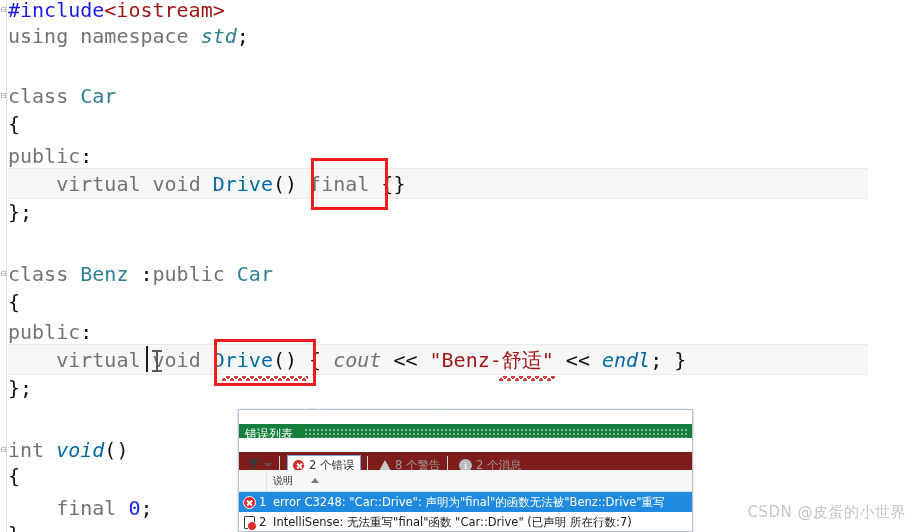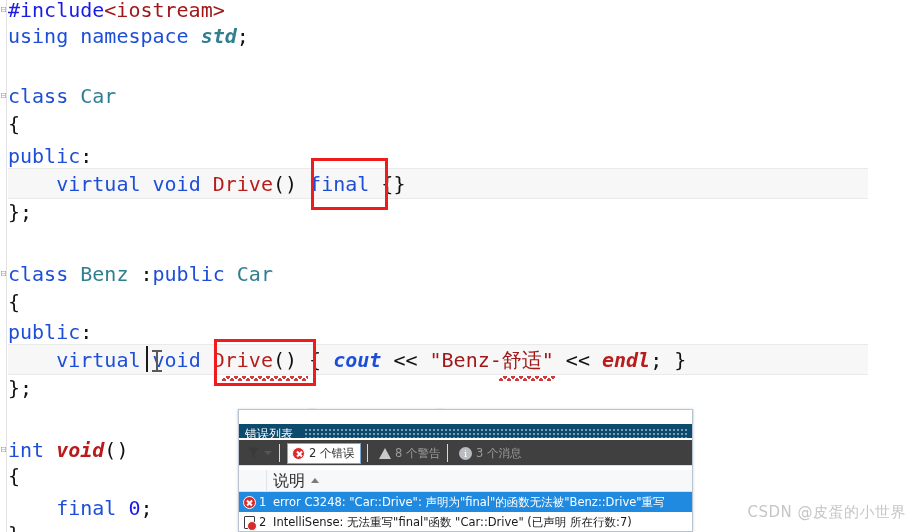--- a/index.html
+++ b/index.html
@@ -30,28 +30,28 @@
     left: 8px;
     height: 29px;
     line-height: 29px;
     white-space: pre;
     font-family: "DejaVu Sans Mono", monospace;
     font-size: 20px;
     color: #1414c8;
     letter-spacing: 0px;
   }
   .code-line .tok { white-space: pre; }
-  .kw   { color: #1d4ed8; }
+  .kw   { color: #737373; }
   .type { color: #2f7f91; }
   .punc { color: #111111; }
   .str  { color: #a01818; }
-  .ident{ color: #b91c1c; }
+  .ident{ color: #0369a1; }
   .pp   { color: #1a1ae6; }
   .inc  { color: #a01818; }
-  .ital { font-style: italic; font-weight: bold; }
+  .ital { font-style: italic; }
   .num  { color: #1a1ae6; }
 
   
   .line-highlight {
     position: absolute;
     left: 8px;
     height: 31px;
     background: #f7f7f7;
     border-top: 1px solid #eaeaea;
     border-bottom: 1px solid #eaeaea;
@@ -139,40 +139,40 @@
   }
   #tabstrip .dash {
     position:absolute; top:6px; height:2px; background:#6f86c9;
   }
   #tabstrip .pin { position:absolute; top:1px; font-size:10px; color:#3f6fb5; }
 
   .el-title {
     position: absolute;
     left: 0px; top: 14px;
     width: 453px; height: 14px;
-    background: #0c4a6e;
+    background: #15803d;
     color: #ffffff;
     font-size: 12px;
     line-height: 20px;
     padding-left: 6px;
     white-space: nowrap;
     overflow: hidden;
   }
   .el-title .dots {
     position: absolute;
     left: 66px; top: 5px; right: 4px; height: 9px;
     background-image: radial-gradient(circle at 1.2px 1.2px, rgba(255,255,255,.45) 1.1px, transparent 1.3px);
     background-size: 4px 4px;
   }
 
   .el-toolbar {
     position: absolute;
-    left: 0px; top: 30px;
+    left: 0px; top: 42px;
     width: 453px; height: 26px;
-    background: #404040;
+    background: #7f1d1d;
     border-bottom: 1px solid #dcdfe3;
   }
   .funnel {
     position: absolute; left: 8px; top: 7px;
     width: 13px; height: 12px;
   }
   .caretdown {
     position: absolute; left: 25px; top: 11px;
     width: 0; height: 0;
     border-left: 4px solid transparent;
@@ -230,21 +230,21 @@
   .el-colhead {
     position: absolute;
     left: 0px; top: 60px;
     width: 453px; height: 22px;
     background: #f7f8f9;
     border-bottom: 1px solid #dcdfe3;
   }
   .el-colhead .cell {
     position: absolute;
     top: 0; height: 21px; line-height: 21px;
-    font-size: 16px; color: #2c2c2c;
+    font-size: 10px; color: #2c2c2c;
     border-right: 1px solid #e1e4e8;
     padding-left: 6px;
     white-space: nowrap;
   }
   .sort-asc {
     position: absolute;
     width: 0; height: 0;
     border-left: 4px solid transparent;
     border-right: 4px solid transparent;
     border-bottom: 5px solid #7a7a7a;
@@ -380,21 +380,21 @@
         </span>
       <span>8 个警告</span>
     </div>
 
     <div class="el-sep" style="left:208px;"></div>
 
     <div class="el-chip dim" style="left:216px;">
       <span class="glyph">
           <span class="ico-info">i</span>
         </span>
-      <span>3 个消息</span>
+      <span>2 个消息</span>
     </div>
   </div>
 
   <div class="el-colhead">
     <div class="cell" style="left:0px; width:28px;"></div>
     <div class="cell" style="left:28px; width:425px; border-right:none;">
       <span>说明</span>
       <span class="sort-asc" style="left:44px; top:8px;"></span>
     </div>
   </div>

